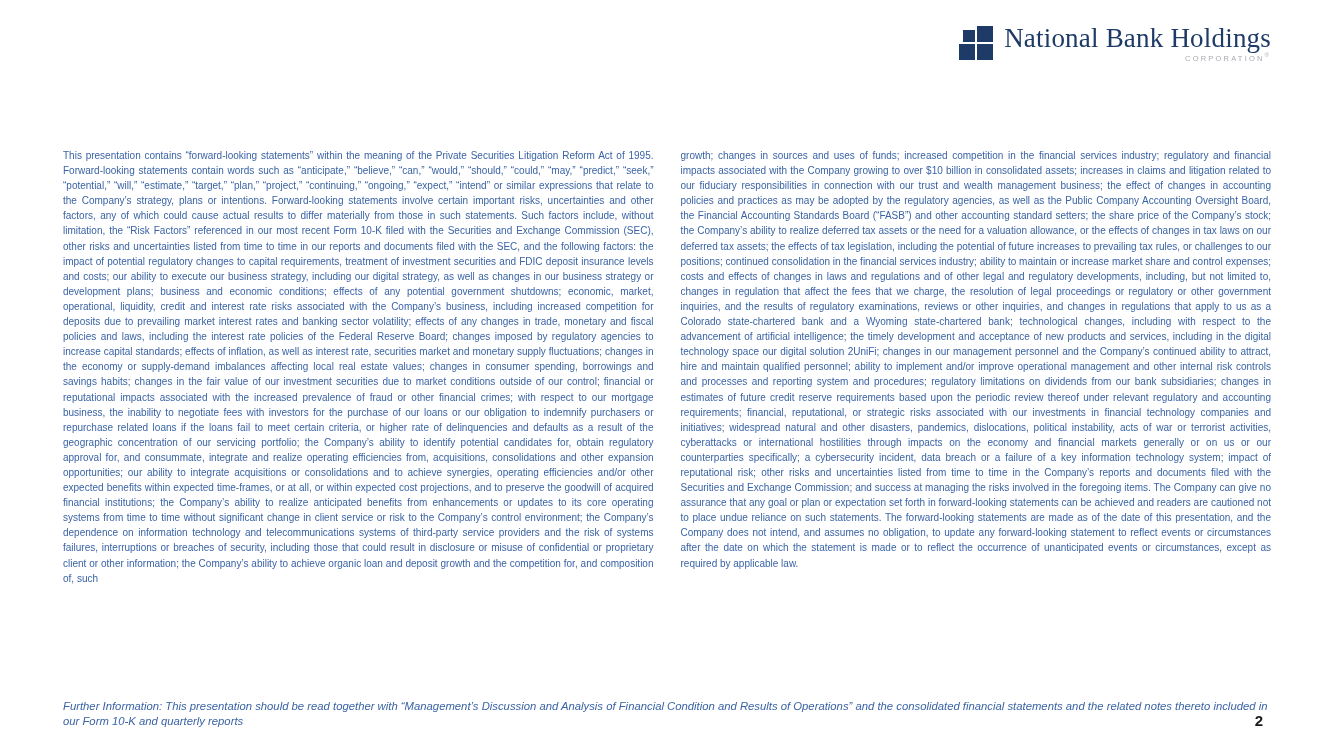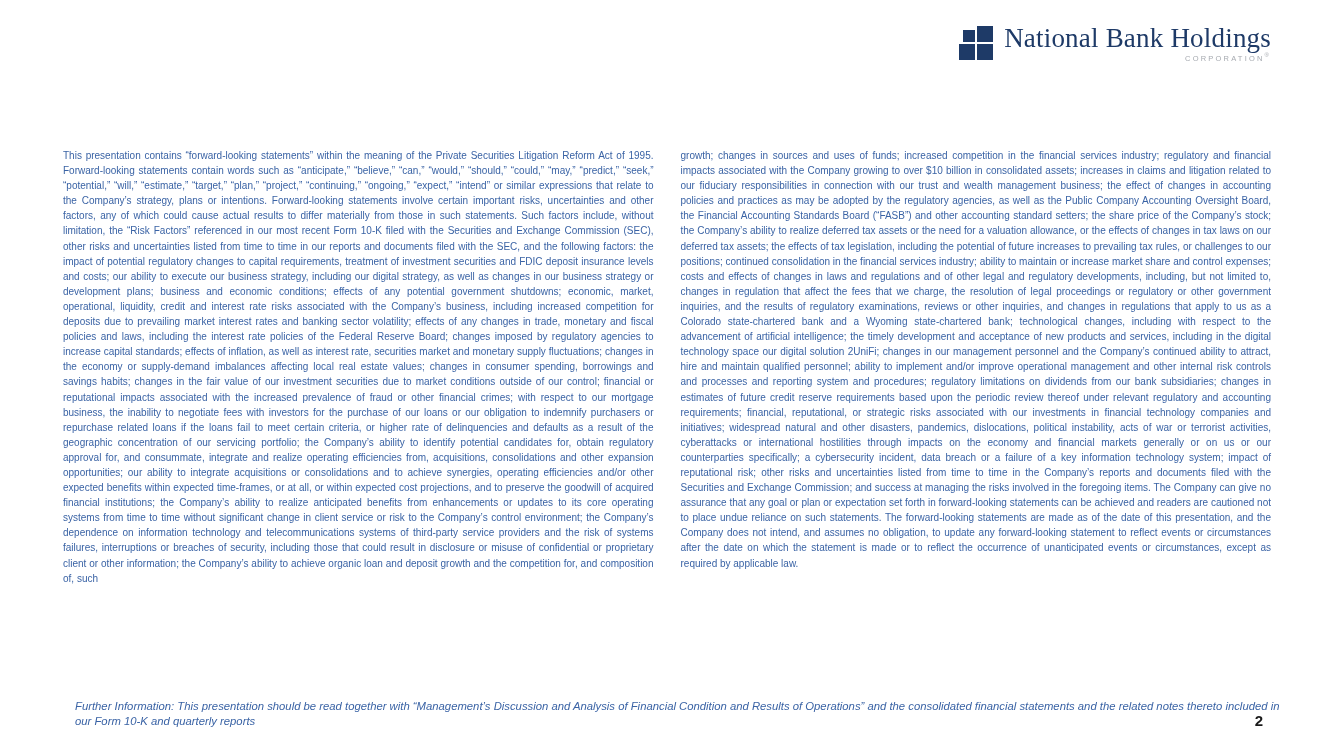--- a/index.html
+++ b/index.html
@@ -101,21 +101,20 @@
   .footer-note {
     position: absolute;
     left: 63px;
     top: 699px;
     width: 1212px;
     font-size: 11.3px;
     line-height: 14.5px;
     font-style: italic;
     color: #3a63a5;
     text-align: left;
-    margin-left: 12px;
   }
   .page-number {
     position: absolute;
     right: 70px;
     top: 712px;
     font-size: 15px;
     font-weight: bold;
     color: #1a1a1a;
   }
 </style>

